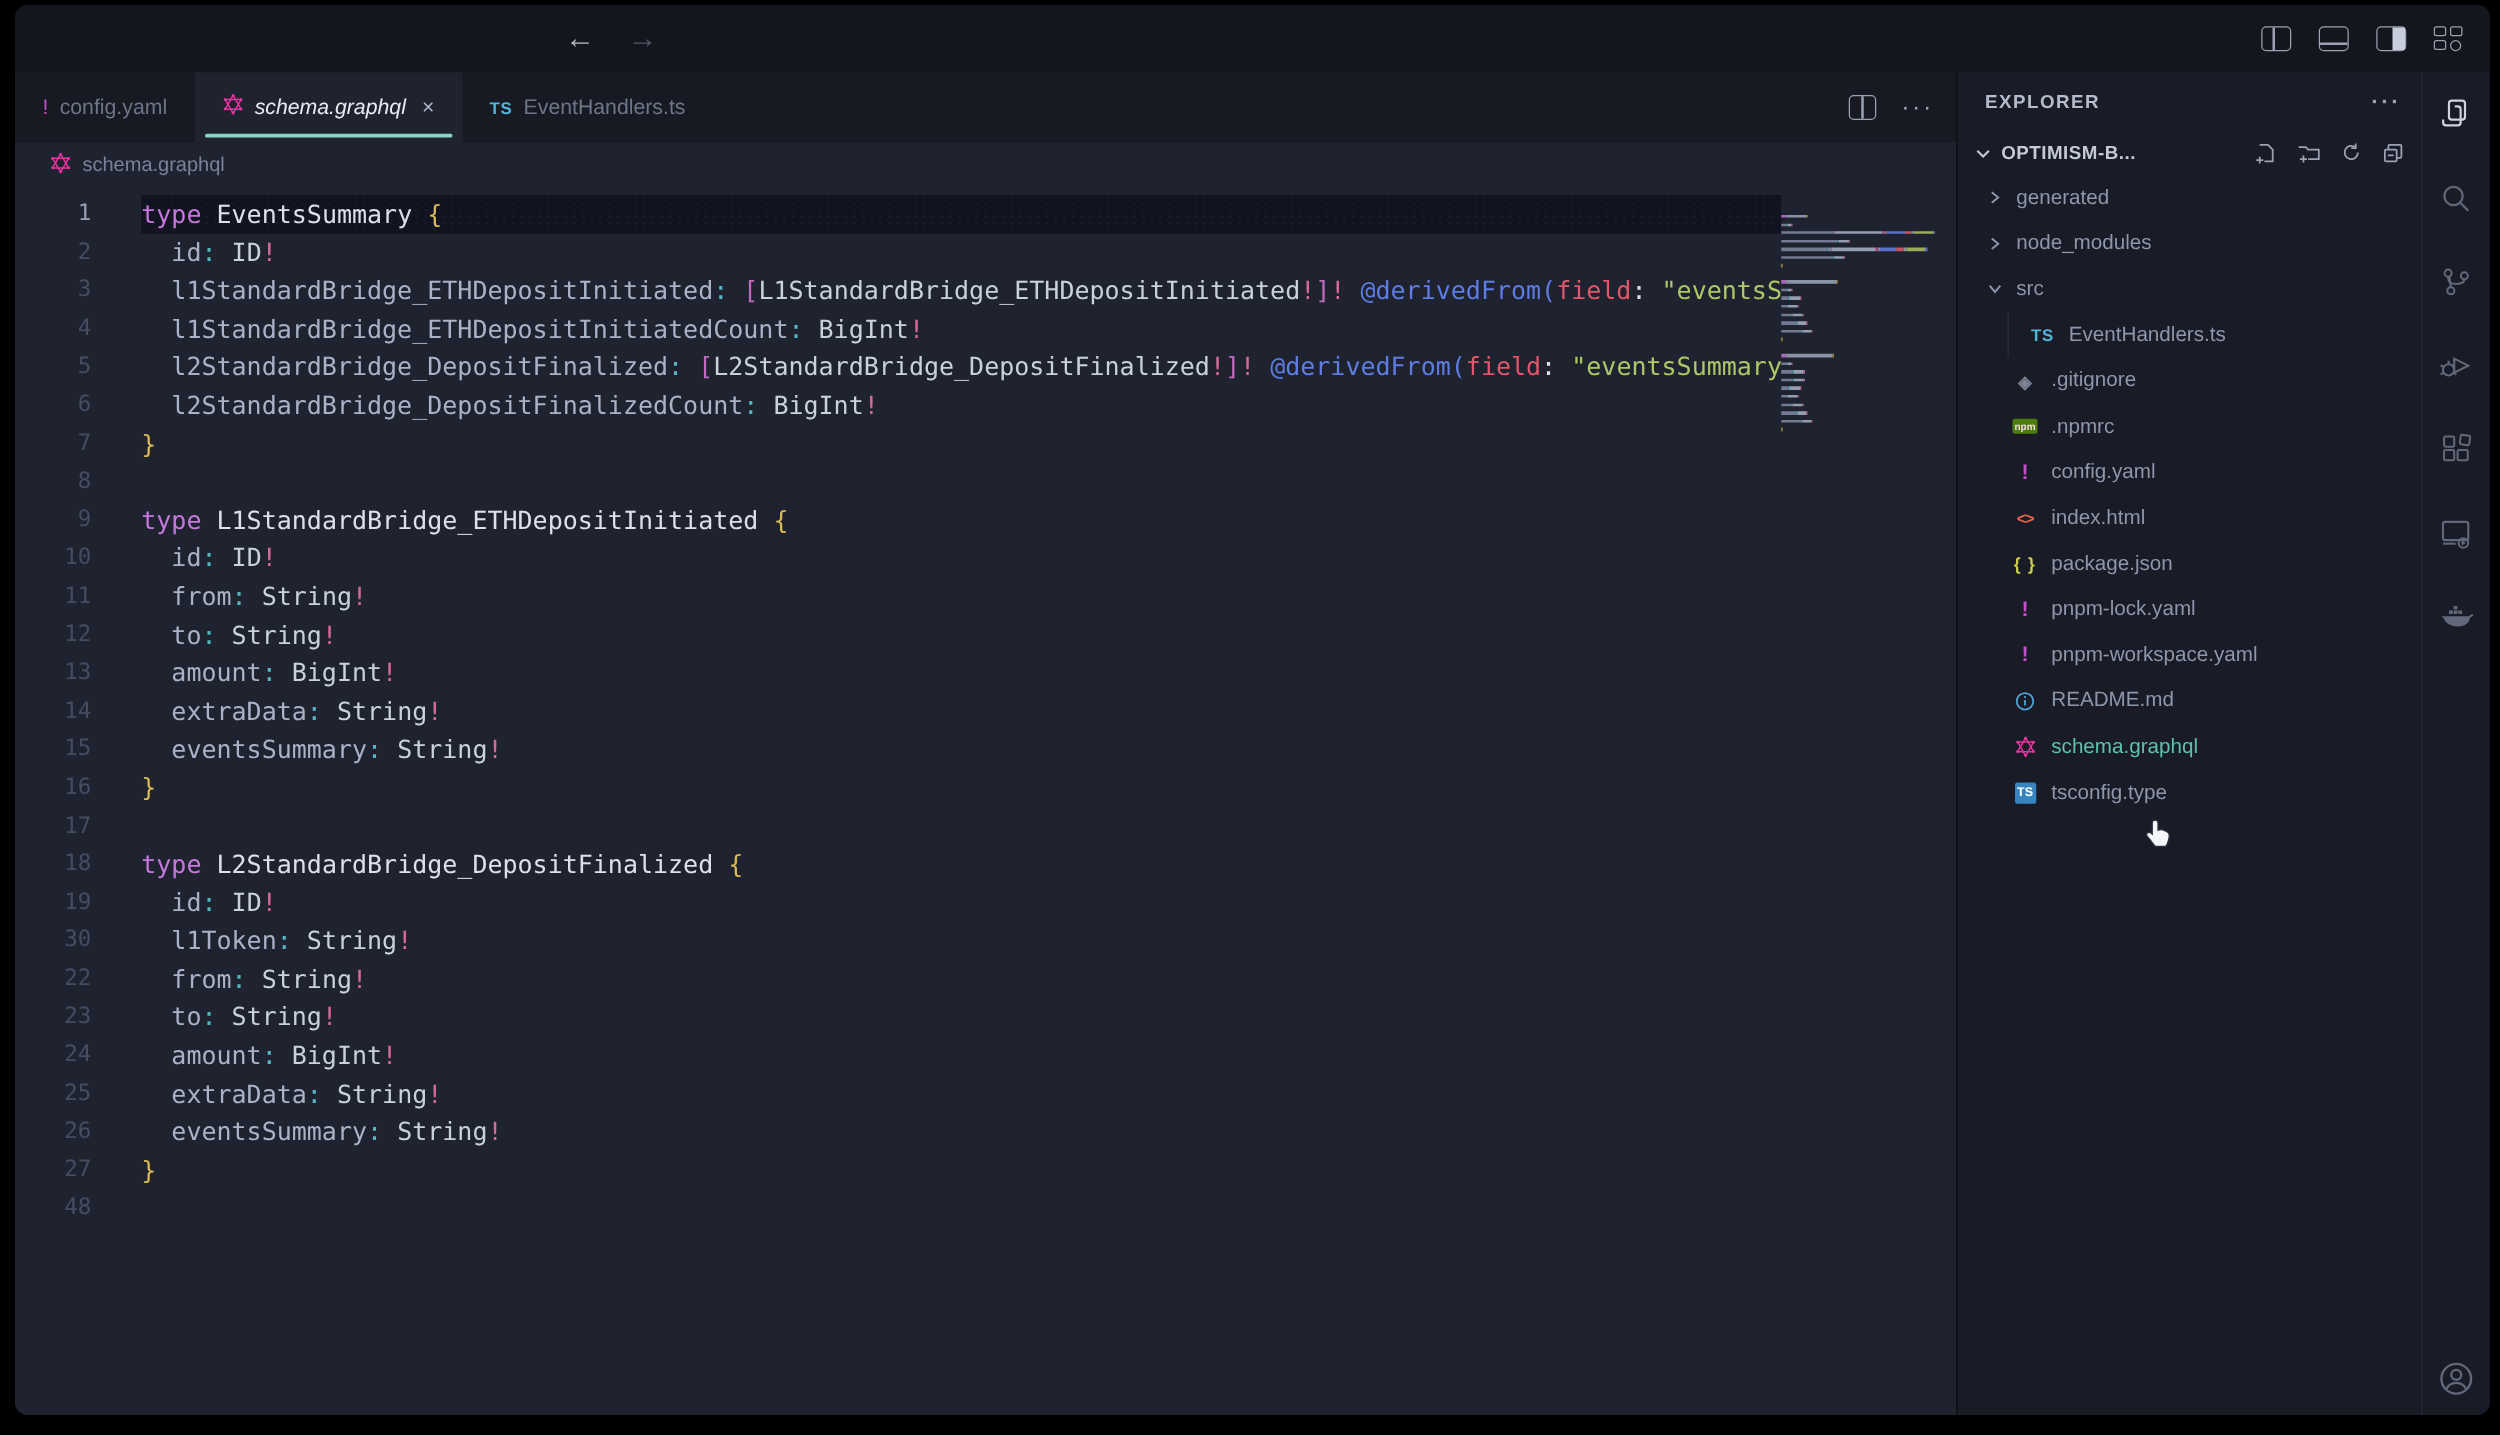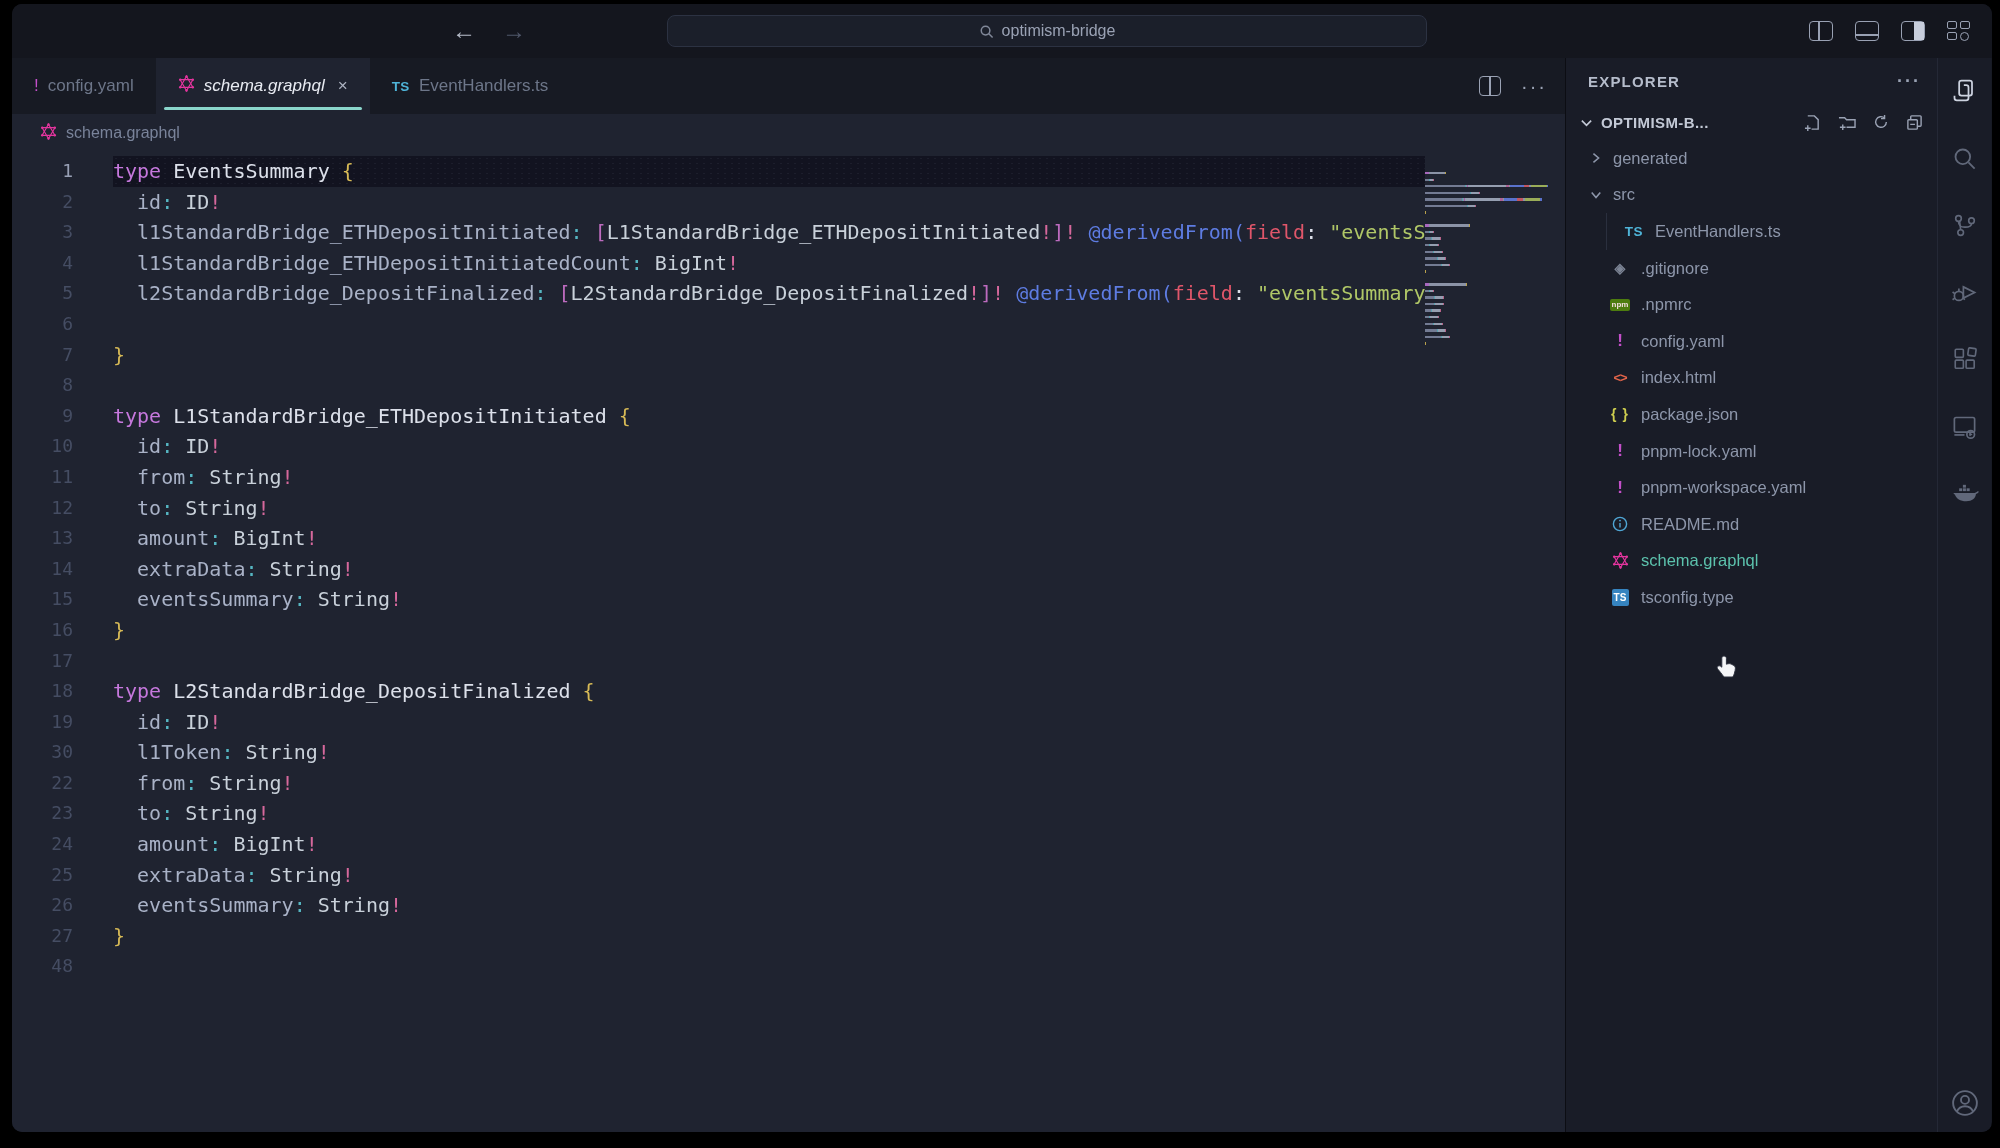--- a/index.html
+++ b/index.html
@@ -88,27 +88,20 @@
 </style>
 </head>
 <body>
 
 <div class="window">
 
   <div class="titlebar">
     <div class="nav-arrows">
       <span class="back">←</span>
       <span class="fwd">→</span>
-    </div>
-    <div class="searchbox">
-      <svg width="15" height="15" viewBox="0 0 16 16" fill="none" stroke="#9aa2b4" stroke-width="1.6">
-          <circle cx="7" cy="7" r="4.6"></circle>
-          <line x1="10.5" y1="10.5" x2="14.5" y2="14.5"></line>
-        </svg>
-      <span>optimism-bridge</span>
     </div>
     <div class="layout-icons">
       <span class="ic split-left"></span>
       <span class="ic panel-bottom"></span>
       <span class="ic sidebar-right"></span>
       <span class="grid-ic">
           <span></span>
           <span></span>
           <span></span>
           <span></span>
@@ -163,21 +156,21 @@
         <span>schema.graphql</span>
       </div>
       <div class="code-wrap">
         <div class="hlband"></div>
         <div class="code-lines" id="code-lines">
             <div class="cl hl"><span class="num">1</span><span class="txt"><span class="tk-kw">type</span><span class="tk-pl"> EventsSummary </span><span class="tk-br">{</span></span></div>
             <div class="cl"><span class="num">2</span><span class="txt"><span class="tk-fld">  id</span><span class="tk-cl">:</span><span class="tk-ty"> ID</span><span class="tk-ex">!</span></span></div>
             <div class="cl"><span class="num">3</span><span class="txt"><span class="tk-fld">  l1StandardBridge_ETHDepositInitiated</span><span class="tk-cl">:</span><span class="tk-pl"> </span><span class="tk-bk">[</span><span class="tk-ty">L1StandardBridge_ETHDepositInitiated</span><span class="tk-ex">!</span><span class="tk-bk">]</span><span class="tk-ex">!</span><span class="tk-pl"> </span><span class="tk-dir">@derivedFrom</span><span class="tk-pn">(</span><span class="tk-arg">field</span><span class="tk-pl">: </span><span class="tk-str">"eventsSummary"</span></span></div>
             <div class="cl"><span class="num">4</span><span class="txt"><span class="tk-fld">  l1StandardBridge_ETHDepositInitiatedCount</span><span class="tk-cl">:</span><span class="tk-ty"> BigInt</span><span class="tk-ex">!</span></span></div>
             <div class="cl"><span class="num">5</span><span class="txt"><span class="tk-fld">  l2StandardBridge_DepositFinalized</span><span class="tk-cl">:</span><span class="tk-pl"> </span><span class="tk-bk">[</span><span class="tk-ty">L2StandardBridge_DepositFinalized</span><span class="tk-ex">!</span><span class="tk-bk">]</span><span class="tk-ex">!</span><span class="tk-pl"> </span><span class="tk-dir">@derivedFrom</span><span class="tk-pn">(</span><span class="tk-arg">field</span><span class="tk-pl">: </span><span class="tk-str">"eventsSummary"</span></span></div>
-            <div class="cl"><span class="num">6</span></div>
+            <div class="cl"><span class="num">6</span><span class="txt"><span class="tk-fld">  l2StandardBridge_DepositFinalizedCount</span><span class="tk-cl">:</span><span class="tk-ty"> BigInt</span><span class="tk-ex">!</span></span></div>
             <div class="cl"><span class="num">7</span><span class="txt"><span class="tk-br">}</span></span></div>
             <div class="cl"><span class="num">8</span><span class="txt"></span></div>
             <div class="cl"><span class="num">9</span><span class="txt"><span class="tk-kw">type</span><span class="tk-pl"> L1StandardBridge_ETHDepositInitiated </span><span class="tk-br">{</span></span></div>
             <div class="cl"><span class="num">10</span><span class="txt"><span class="tk-fld">  id</span><span class="tk-cl">:</span><span class="tk-ty"> ID</span><span class="tk-ex">!</span></span></div>
             <div class="cl"><span class="num">11</span><span class="txt"><span class="tk-fld">  from</span><span class="tk-cl">:</span><span class="tk-ty"> String</span><span class="tk-ex">!</span></span></div>
             <div class="cl"><span class="num">12</span><span class="txt"><span class="tk-fld">  to</span><span class="tk-cl">:</span><span class="tk-ty"> String</span><span class="tk-ex">!</span></span></div>
             <div class="cl"><span class="num">13</span><span class="txt"><span class="tk-fld">  amount</span><span class="tk-cl">:</span><span class="tk-ty"> BigInt</span><span class="tk-ex">!</span></span></div>
             <div class="cl"><span class="num">14</span><span class="txt"><span class="tk-fld">  extraData</span><span class="tk-cl">:</span><span class="tk-ty"> String</span><span class="tk-ex">!</span></span></div>
             <div class="cl"><span class="num">15</span><span class="txt"><span class="tk-fld">  eventsSummary</span><span class="tk-cl">:</span><span class="tk-ty"> String</span><span class="tk-ex">!</span></span></div>
             <div class="cl"><span class="num">16</span><span class="txt"><span class="tk-br">}</span></span></div>
@@ -400,20 +393,28 @@
             <span class="chev">
               <svg width="12" height="12" viewBox="0 0 14 14" fill="none" stroke="#8d96aa" stroke-width="1.8">
                 <polyline points="4,2 10,7 4,12"></polyline>
               </svg>
             </span>
             <span>generated</span>
           </div>
           <div class="trow folder">
             <span class="chev">
               <svg width="12" height="12" viewBox="0 0 14 14" fill="none" stroke="#8d96aa" stroke-width="1.8">
+                <polyline points="4,2 10,7 4,12"></polyline>
+              </svg>
+            </span>
+            <span>node_modules</span>
+          </div>
+          <div class="trow folder">
+            <span class="chev">
+              <svg width="12" height="12" viewBox="0 0 14 14" fill="none" stroke="#8d96aa" stroke-width="1.8">
                 <polyline points="2,4 7,10 12,4"></polyline>
               </svg>
             </span>
             <span>src</span>
           </div>
           <div class="trow child">
             <span class="ficon">
               <span class="ts-letters">TS</span>
             </span>
             <span>EventHandlers.ts</span>

